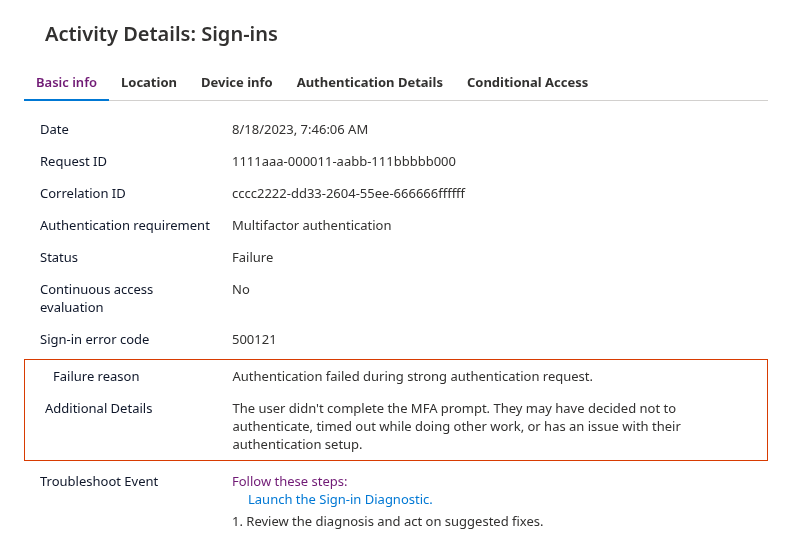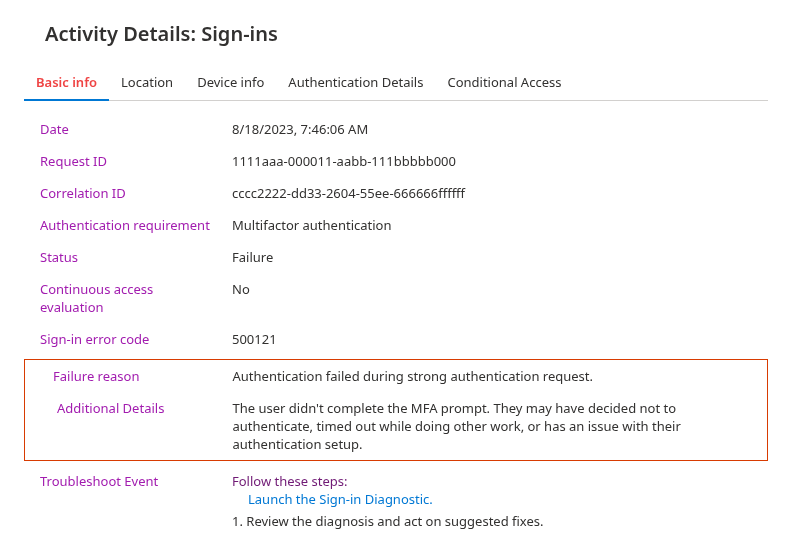--- a/index.html
+++ b/index.html
@@ -25,40 +25,41 @@
       margin-bottom: 0;
     }
     .tab {
       padding: 8px 12px;
       cursor: pointer;
       font-size: 13px;
       color: #323130;
       border-bottom: 2px solid transparent;
       margin-bottom: -1px;
       white-space: nowrap;
+      font-weight: bold;
     }
     .tab.active {
-      color: #ef4444;
+      color: #701a75;
       border-bottom: 2px solid #0078d4;
       font-weight: 600;
     }
     .content {
       padding-top: 12px;
     }
     .info-table {
       width: 100%;
       border-collapse: collapse;
     }
     .info-table tr td {
       padding: 7px 8px;
       vertical-align: top;
       font-size: 13px;
     }
     .info-table tr td:first-child {
-      color: #a21caf;
+      color: #0f172a;
       width: 200px;
       font-weight: 400;
       padding-left: 16px;
     }
     .info-table tr td:last-child {
       color: #323130;
     }
     .link-value {
       color: #0078d4;
     }
@@ -137,21 +138,21 @@
     </tbody>
   </table>
 
   <table class="info-table highlighted-section" style="margin-top: 4px;">
     <tbody>
       <tr>
         <td style="width:200px; padding-left:28px;">Failure reason</td>
         <td>Authentication failed during strong authentication request.</td>
       </tr>
       <tr>
-        <td style="width:200px; padding-left:32px;">Additional Details</td>
+        <td style="width:200px; padding-left:20px;">Additional Details</td>
         <td style="max-width: 450px;">The user didn't complete the MFA prompt. They may have decided not to authenticate, timed out while doing other work, or has an issue with their authentication setup.</td>
       </tr>
     </tbody>
   </table>
 
   <table class="info-table" style="margin-top: 4px;">
     <tbody>
       <tr>
         <td class="troubleshoot-label" style="width:200px; padding-left:16px;">Troubleshoot Event</td>
         <td>

